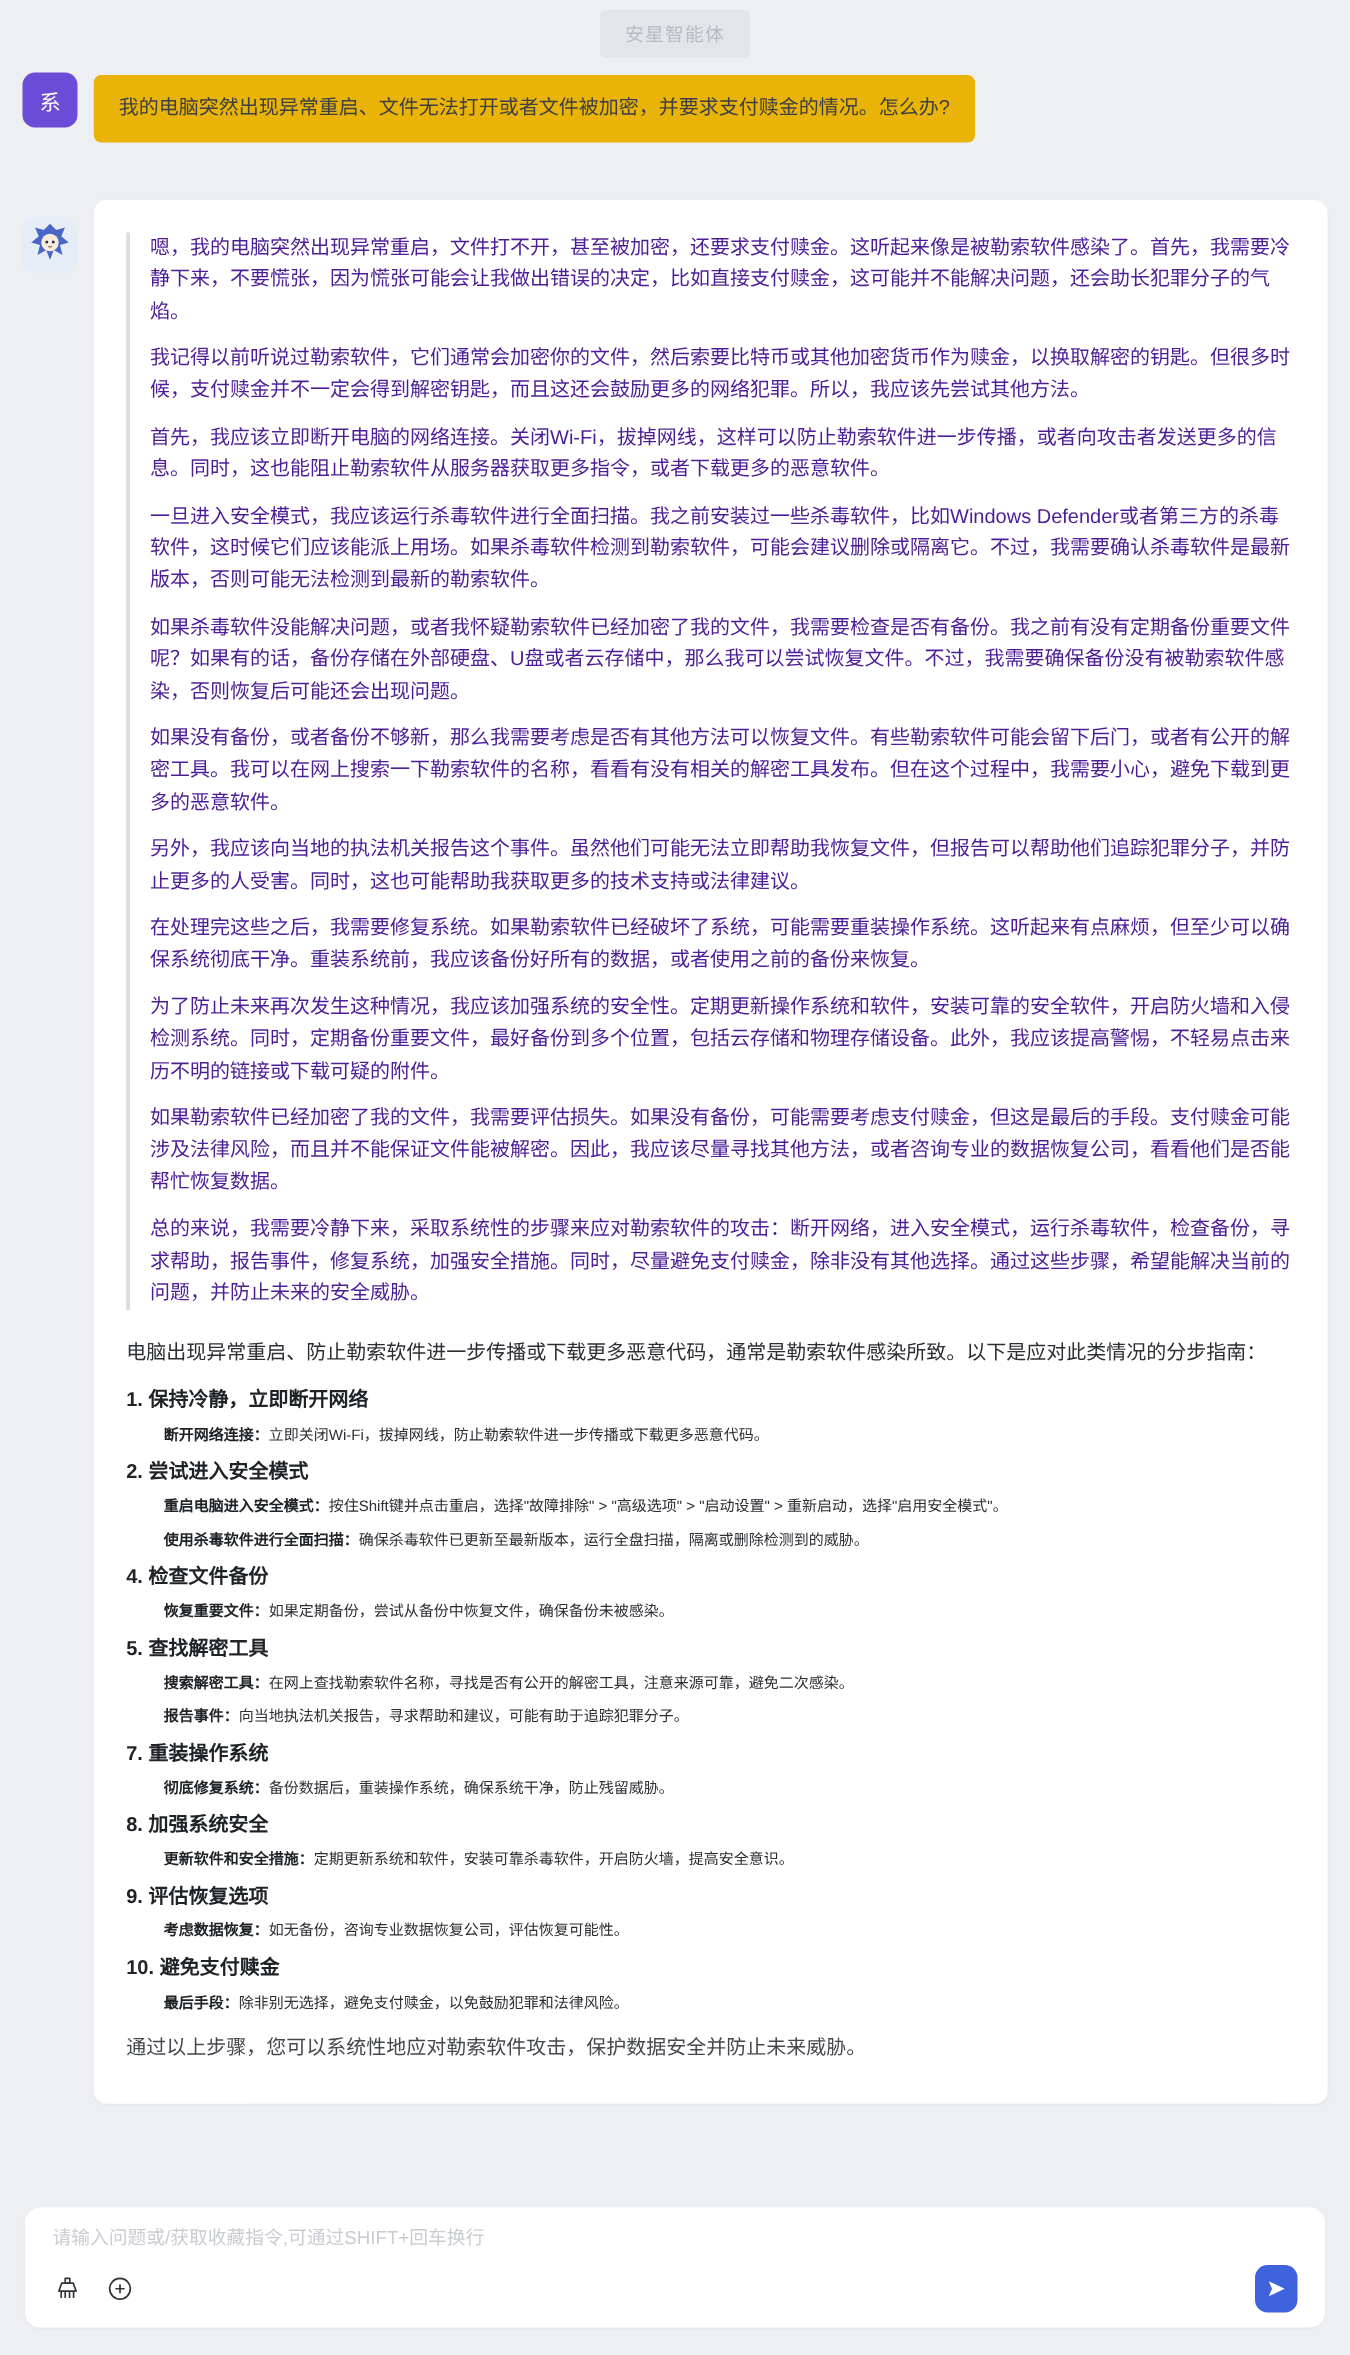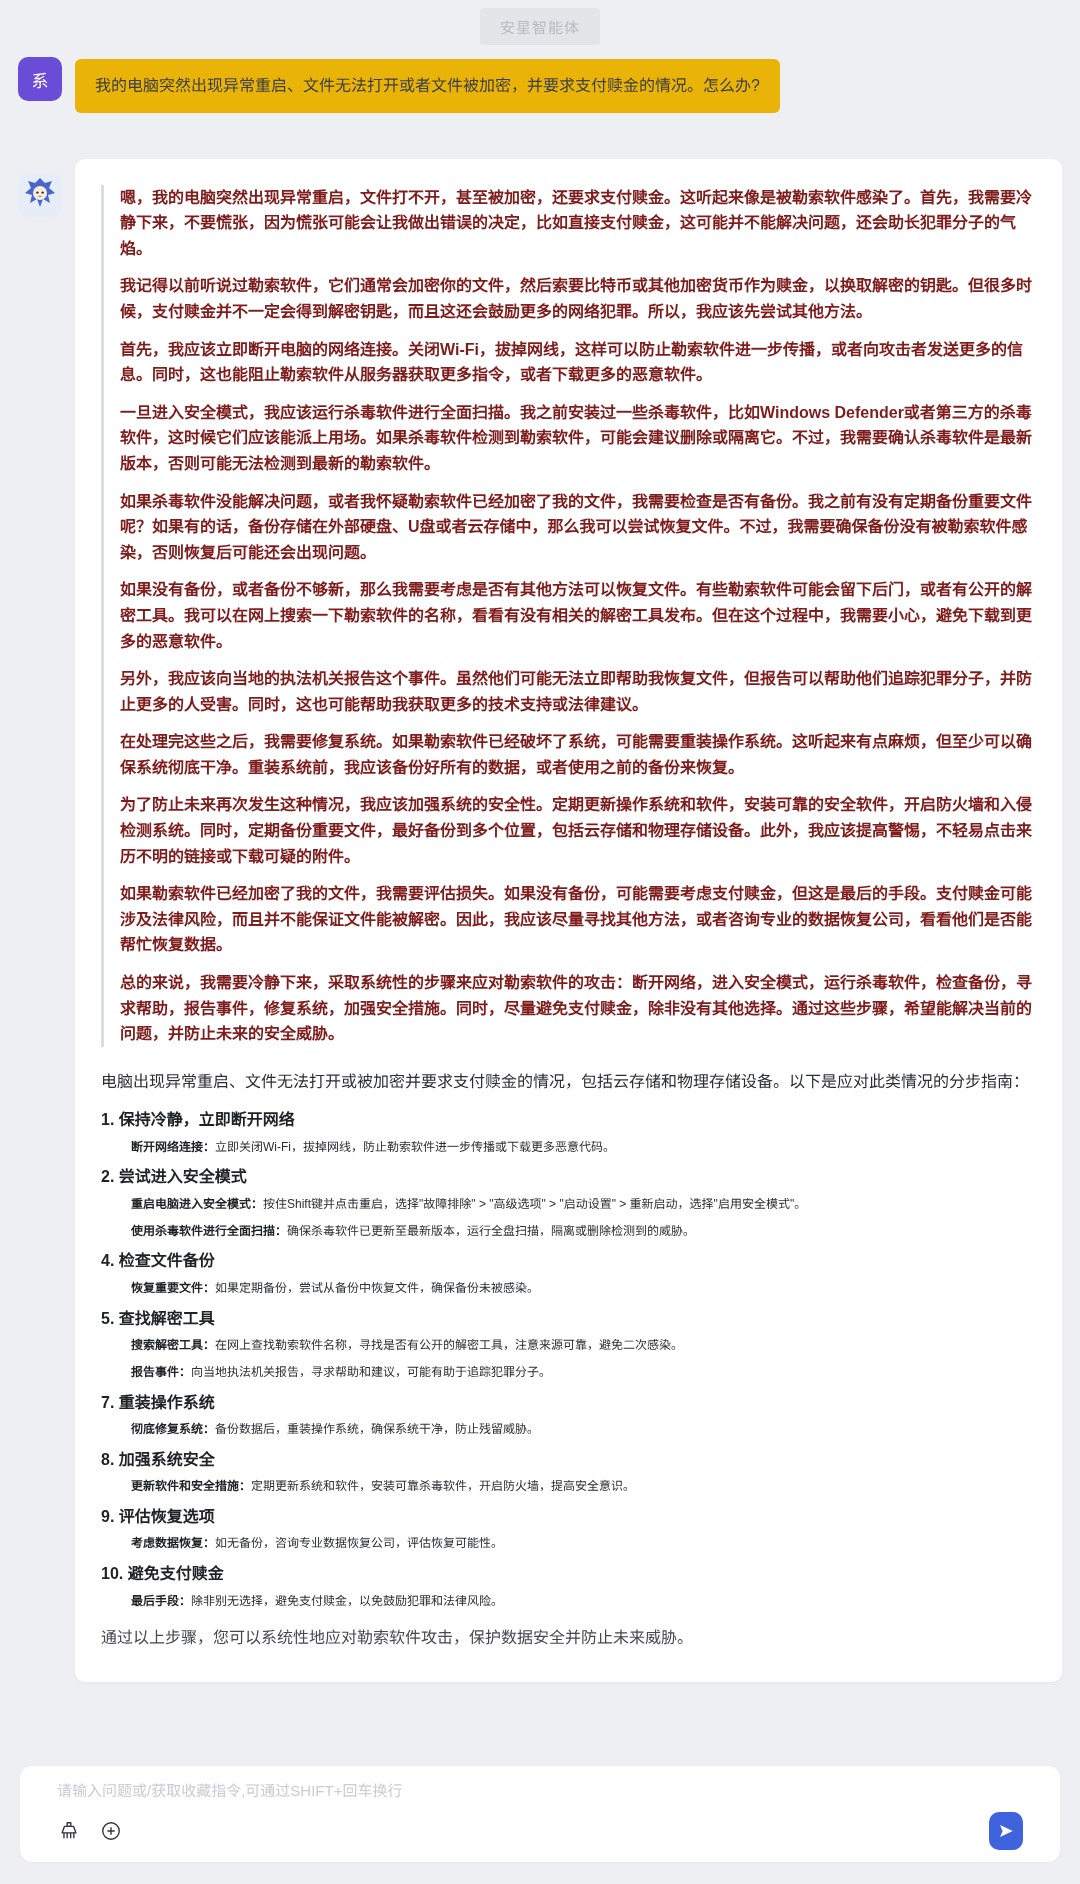--- a/index.html
+++ b/index.html
@@ -29,35 +29,35 @@
     font-size:16px; color:#3c3f46; line-height:1.6; margin-top:2px;
   }
   .ai-row { margin-top:46px; }
   .ai-avatar { margin-top:14px; background:#e7edf7; }
   .ai-card {
     background:#fff; border-radius:10px; flex:1;
     padding:26px 28px 30px 26px;
     box-shadow:0 1px 3px rgba(30,40,70,.04);
   }
   .thinking {
-    border-left:3px solid #d9dce1; padding-left:16px; color:#7f1d1d;font-weight:bold;
+    border-left:3px solid #d9dce1; padding-left:16px; color:#4c1d95;
   }
   .thinking p { margin:0 0 12px; font-size:16px; line-height:1.6; }
   .thinking p:last-child { margin-bottom:12px; }
   .answer { margin-top:22px; color:#2b2e33; }
   .answer .intro { margin:0 0 12px; font-size:16px; line-height:1.65; }
   .step { margin-bottom:7px; }
   .step-title { font-weight:700; font-size:16px; line-height:1.65; color:#1f2226; }
   .step-body { padding-left:30px; font-size:12px; line-height:1.65; margin-top:4px; }
   .step-label { font-weight:700; color:#1f2226; }
   .closing { margin:14px 0 0; font-size:16px; line-height:1.65; color:#45484f; }
   
   .composer {
     position:absolute; left:20px; right:20px; bottom:22px;
-    background:#fff; border-radius:12px; padding:16px 37px 12px;
+    background:#fff; border-radius:12px; padding:16px 22px 12px;
     box-shadow:0 1px 3px rgba(30,40,70,.04);
   }
   .composer-input {
     width:100%; border:none; outline:none; font-size:15px; color:#3c3f46;
     font-family:inherit; background:transparent; padding:0;
   }
   .composer-input::placeholder { color:#c9ccd3; }
   .composer-actions { display:flex; align-items:center; gap:18px; margin-top:12px; }
   .icon-btn {
     background:none; border:none; padding:0; cursor:pointer;
@@ -121,21 +121,21 @@
             <p>在处理完这些之后，我需要修复系统。如果勒索软件已经破坏了系统，可能需要重装操作系统。这听起来有点麻烦，但至少可以确保系统彻底干净。重装系统前，我应该备份好所有的数据，或者使用之前的备份来恢复。</p>
 
             <p>为了防止未来再次发生这种情况，我应该加强系统的安全性。定期更新操作系统和软件，安装可靠的安全软件，开启防火墙和入侵检测系统。同时，定期备份重要文件，最好备份到多个位置，包括云存储和物理存储设备。此外，我应该提高警惕，不轻易点击来历不明的链接或下载可疑的附件。</p>
 
             <p>如果勒索软件已经加密了我的文件，我需要评估损失。如果没有备份，可能需要考虑支付赎金，但这是最后的手段。支付赎金可能涉及法律风险，而且并不能保证文件能被解密。因此，我应该尽量寻找其他方法，或者咨询专业的数据恢复公司，看看他们是否能帮忙恢复数据。</p>
 
             <p>总的来说，我需要冷静下来，采取系统性的步骤来应对勒索软件的攻击：断开网络，进入安全模式，运行杀毒软件，检查备份，寻求帮助，报告事件，修复系统，加强安全措施。同时，尽量避免支付赎金，除非没有其他选择。通过这些步骤，希望能解决当前的问题，并防止未来的安全威胁。</p>
           </div>
 
         <div class="answer">
-          <p class="intro">电脑出现异常重启、文件无法打开或被加密并要求支付赎金的情况，包括云存储和物理存储设备。以下是应对此类情况的分步指南：</p>
+          <p class="intro">电脑出现异常重启、防止勒索软件进一步传播或下载更多恶意代码，通常是勒索软件感染所致。以下是应对此类情况的分步指南：</p>
 
           <div>
 
               <div class="step">
                 <div class="step-title">
                   <span>1.</span>
                   <span>保持冷静，立即断开网络</span>
                 </div>
                 <div class="step-body">
                   <span class="step-label">断开网络连接：</span><span>立即关闭Wi-Fi，拔掉网线，防止勒索软件进一步传播或下载更多恶意代码。</span>

